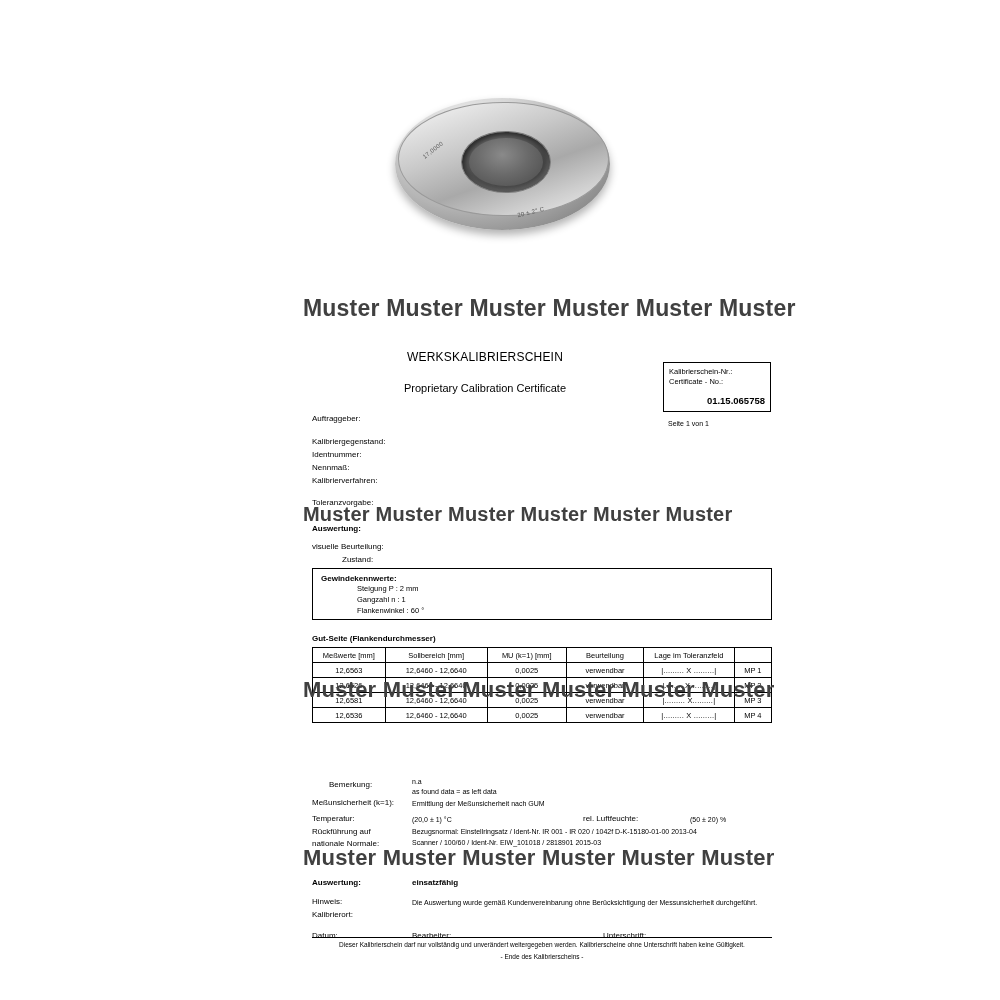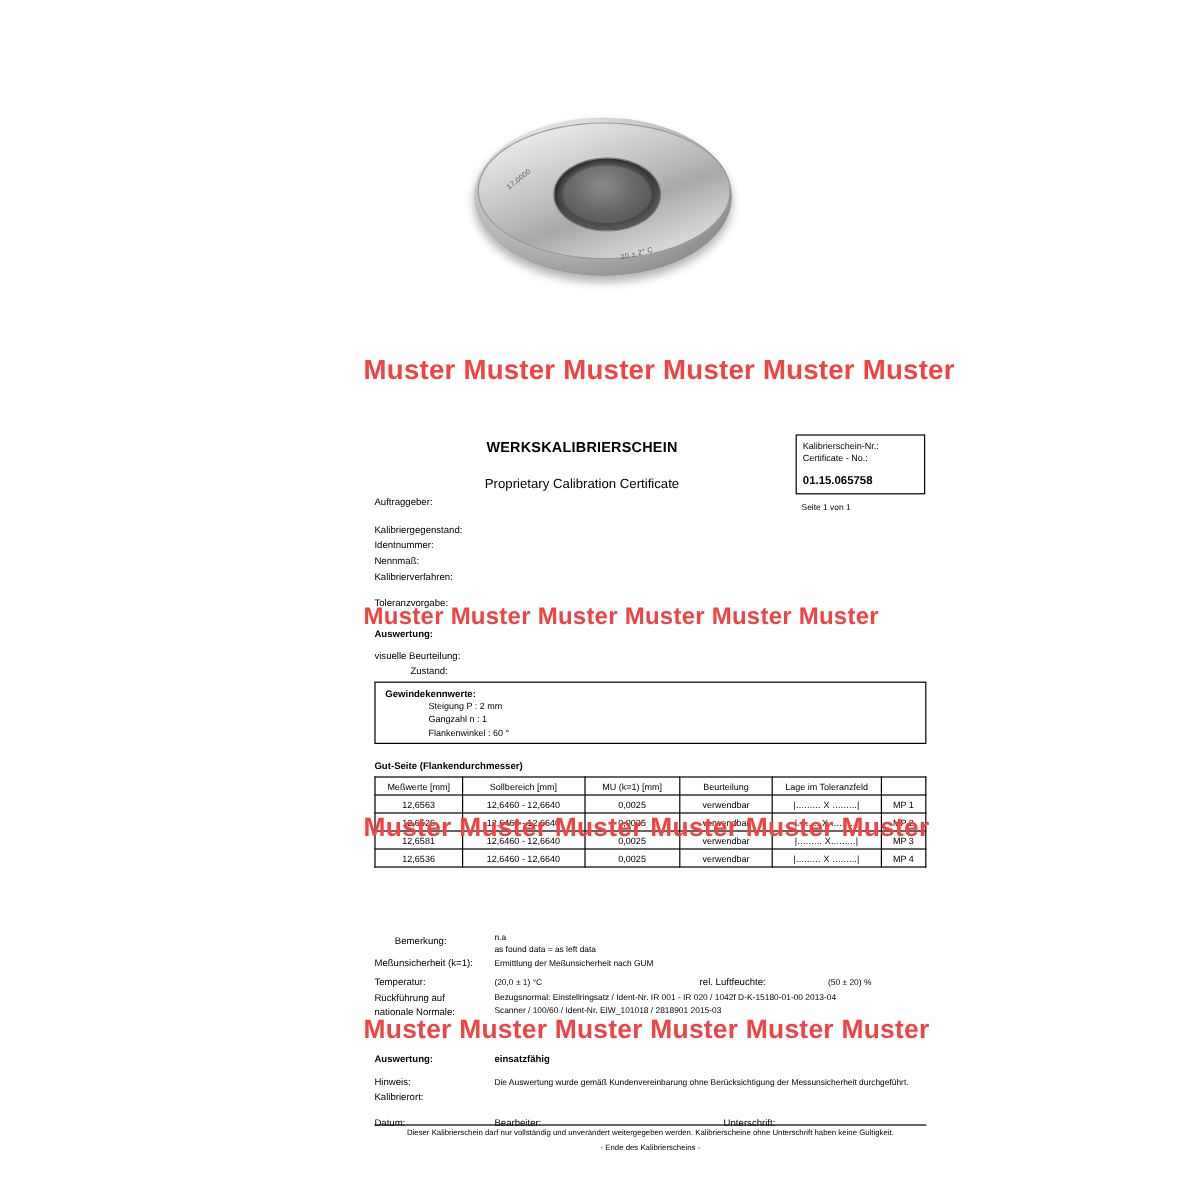--- a/index.html
+++ b/index.html
@@ -64,52 +64,52 @@
     font-size: 6px;
     color: #5a5a5a;
     letter-spacing: .3px;
   }
   .ring-label.l1 { left: 22px; top: 44px; transform: rotate(-38deg); }
   .ring-label.l2 { left: 118px; top: 106px; transform: rotate(-14deg); }
 
   
   .wm {
     position: absolute;
-    color: #ef4444;
+    color: #404040;
     font-weight: bold;
     white-space: nowrap;
     letter-spacing: .2px;
   }
   .wm-1 { left: 303px; top: 295px; font-size: 23px; }
   .wm-2 { left: 303px; top: 503px; font-size: 20px; }
   .wm-3 { left: 303px; top: 677px; font-size: 22px; }
   .wm-4 { left: 303px; top: 845px; font-size: 22px; }
 
   
   .doc { position: absolute; left: 0; top: 0; width: 1000px; height: 1000px; }
 
   .title-block {
     position: absolute;
     left: 310px; top: 350px;
     width: 350px;
     text-align: center;
   }
-  .title-main { font-size: 12px; font-weight: bold; letter-spacing: .2px; margin-top: 16px; }
+  .title-main { font-size: 12px; font-weight: normal; letter-spacing: .2px; }
   .title-sub  { font-size: 11px; margin-top: 18px; }
 
   .cert-box {
     position: absolute;
     left: 663px; top: 362px;
     width: 108px; height: 50px;
     border: 1px solid #000;
     padding: 4px 5px 0 5px;
     box-sizing: border-box;
   }
   .cert-line { font-size: 7.5px; line-height: 10px; }
-  .cert-no { font-size: 9.5px; font-weight: bold; margin-top: 8px; text-align: left; }
+  .cert-no { font-size: 9.5px; font-weight: bold; margin-top: 8px; text-align: right; }
   .cert-page {
     position: absolute;
     left: 668px; top: 420px;
     font-size: 7px;
   }
 
   .lbl { position: absolute; font-size: 8px; }
   .lbl-b { position: absolute; font-size: 8px; font-weight: bold; }
 
   

